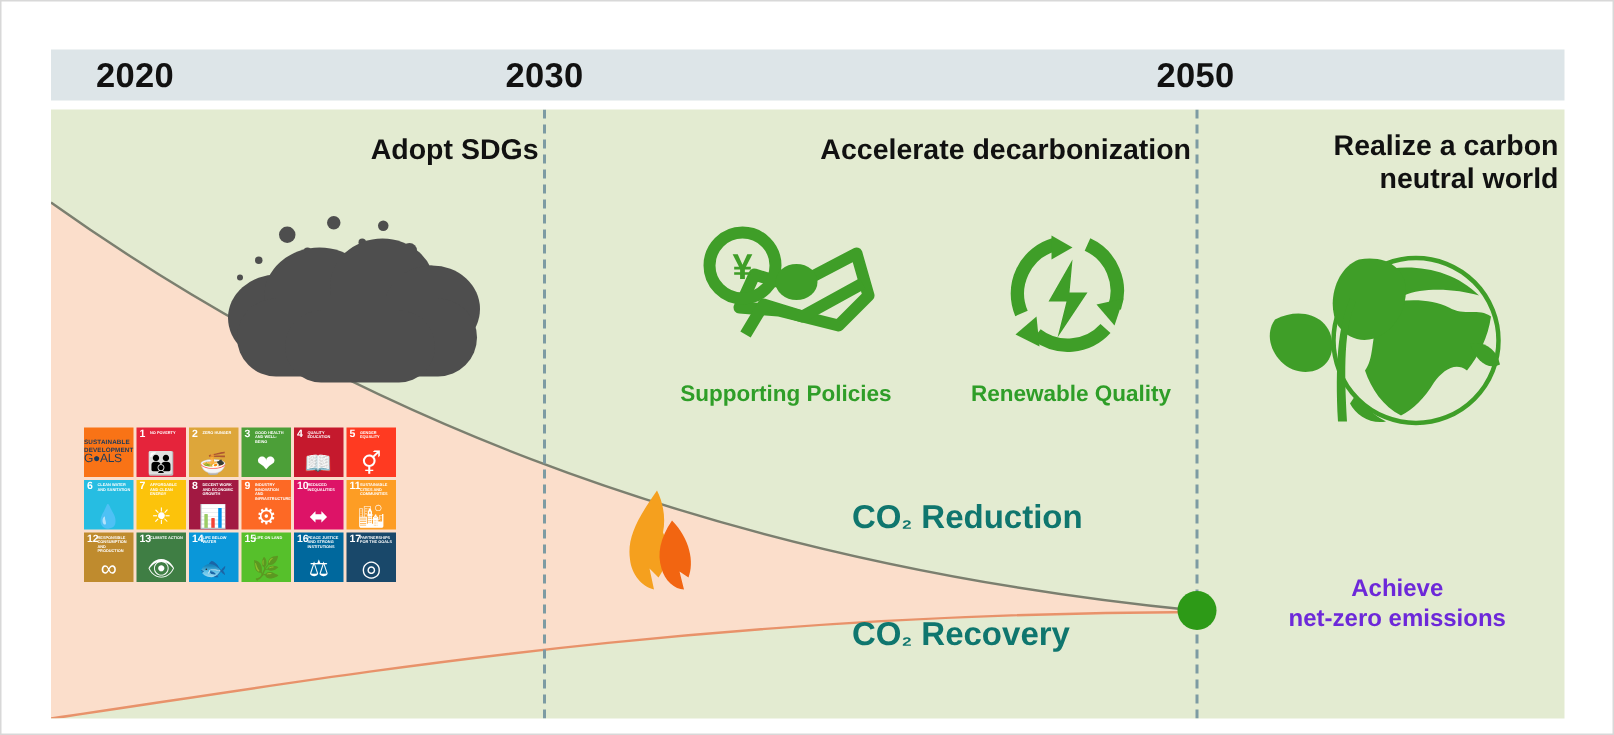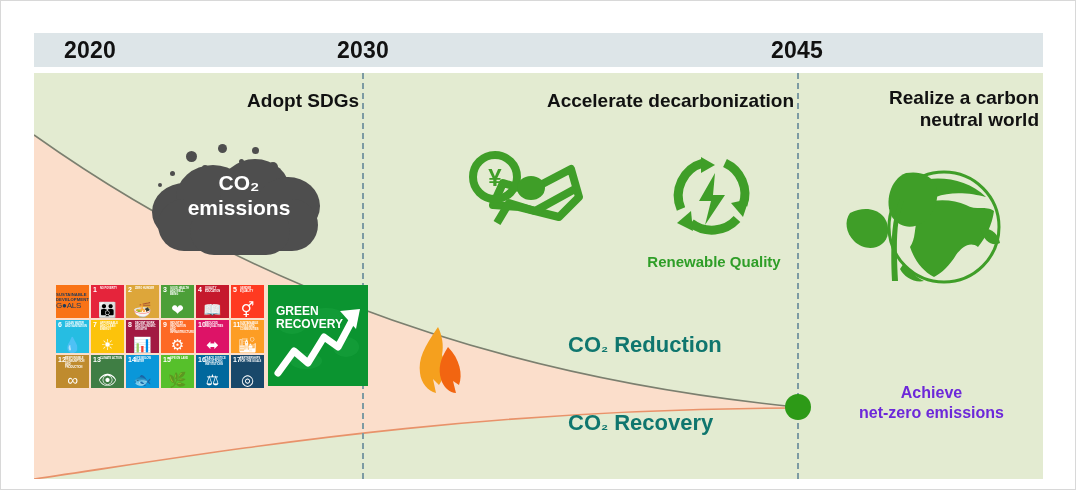--- a/index.html
+++ b/index.html
@@ -141,21 +141,21 @@
   }
 </style>
 </head>
 <body>
 
 <div id="canvas">
 
   <div id="year-bar">
     <div class="year-label" id="year-2020">2020</div>
     <div class="year-label" id="year-2030">2030</div>
-    <div class="year-label" id="year-2050">2045</div>
+    <div class="year-label" id="year-2050">2050</div>
   </div>
 
   <div id="stage">
 
     <svg id="wedge-svg" viewBox="0 0 1009 406" preserveAspectRatio="none">
 
       <path d="M 0 62 C 180 190, 420 300, 763 334 L 763 336
                C 420 336, 180 380, 0 406 Z" fill="#fbdecb"></path>
 
       <path d="M 0 62 C 180 190, 420 300, 763 334" fill="none" stroke="#7b7f6f" stroke-width="1.6"></path>
@@ -185,22 +185,20 @@
         <span class="speck" style="left:14px;top:48px;width:4px;height:4px;"></span>
         <span class="speck" style="left:88px;top:44px;width:5px;height:5px;"></span>
         <span class="speck" style="left:64px;top:50px;width:4px;height:4px;"></span>
       </div>
       <span class="puff" style="left:8px;top:48px;width:66px;height:58px;"></span>
       <span class="puff" style="left:32px;top:30px;width:74px;height:66px;"></span>
       <span class="puff" style="left:76px;top:24px;width:70px;height:64px;"></span>
       <span class="puff" style="left:112px;top:42px;width:64px;height:58px;"></span>
       <span class="puff" style="left:14px;top:64px;width:160px;height:52px;border-radius:32px;"></span>
       <span class="puff" style="left:46px;top:72px;width:100px;height:48px;border-radius:26px;"></span>
-      <div id="cloud-text">CO₂
-emissions</div>
     </div>
 
     <div id="sdg-block">
       <div id="sdg-grid">
         <div class="sdg-tile sdg-logo">
           <div>
             <div class="sdg-logo-txt">SUSTAINABLE</div>
             <div class="sdg-logo-txt">DEVELOPMENT</div>
             <div class="sdg-logo-goals">G●ALS</div>
           </div>
@@ -288,46 +286,33 @@
           <span class="sdg-cap">Peace justice and strong institutions</span>
           <span class="sdg-glyph">⚖</span>
         </div>
         <div class="sdg-tile" style="background: rgb(25, 72, 106);">
           <span class="sdg-num">17</span>
           <span class="sdg-cap">Partnerships for the goals</span>
           <span class="sdg-glyph">◎</span>
         </div>
       </div>
 
-      <div id="green-recovery">
-        <svg viewBox="0 0 100 101" style="position:absolute;left:0;top:0;width:100px;height:101px;">
-          <g fill="#1aa33f" opacity=".5">
-            <ellipse cx="24" cy="40" rx="14" ry="9"></ellipse>
-            <ellipse cx="58" cy="30" rx="17" ry="7"></ellipse>
-            <ellipse cx="78" cy="62" rx="13" ry="10"></ellipse>
-            <ellipse cx="38" cy="76" rx="16" ry="8"></ellipse>
-          </g>
-          <path d="M10 88 L26 66 L40 78 L56 52 L70 62 L86 32" fill="none" stroke="#ffffff" stroke-width="7" stroke-linejoin="round" stroke-linecap="round"></path>
-          <path d="M72 26 L92 24 L88 44 Z" fill="#ffffff"></path>
-        </svg>
-        <div id="gr-text">GREEN
-RECOVERY</div>
-      </div>
     </div>
 
     <div class="icon-col" id="col-policies">
       <svg width="130" height="100" viewBox="0 0 130 100">
         <g fill="none" stroke="#3f9e28" stroke-width="8" stroke-linejoin="round">
           <path d="M34 62 L44 40 L70 48 L112 26 L120 54 L100 74 L60 64 Z"></path>
           <path d="M38 80 L50 60 L76 68 L116 46"></path>
         </g>
         <circle cx="36" cy="34" r="22" fill="none" stroke="#3f9e28" stroke-width="8"></circle>
         <text x="36" y="43" font-size="24" font-weight="bold" fill="#3f9e28" text-anchor="middle" font-family="'Liberation Sans',sans-serif">¥</text>
         <ellipse cx="72" cy="45" rx="14" ry="12" fill="#3f9e28"></ellipse>
       </svg>
+      <div class="icon-caption">Supporting Policies</div>
     </div>
 
     <div class="icon-col" id="col-renewable">
       <svg width="110" height="100" viewBox="0 0 110 100">
         <g fill="none" stroke="#3f9e28" stroke-width="9" stroke-linecap="butt">
           <path d="M22 66 A34 34 0 0 1 44 20"></path>
           <path d="M66 20 A34 34 0 0 1 84 62"></path>
           <path d="M78 76 A34 34 0 0 1 32 80"></path>
         </g>
         <path d="M42 14 L56 22 L42 30 Z" fill="#3f9e28"></path>

